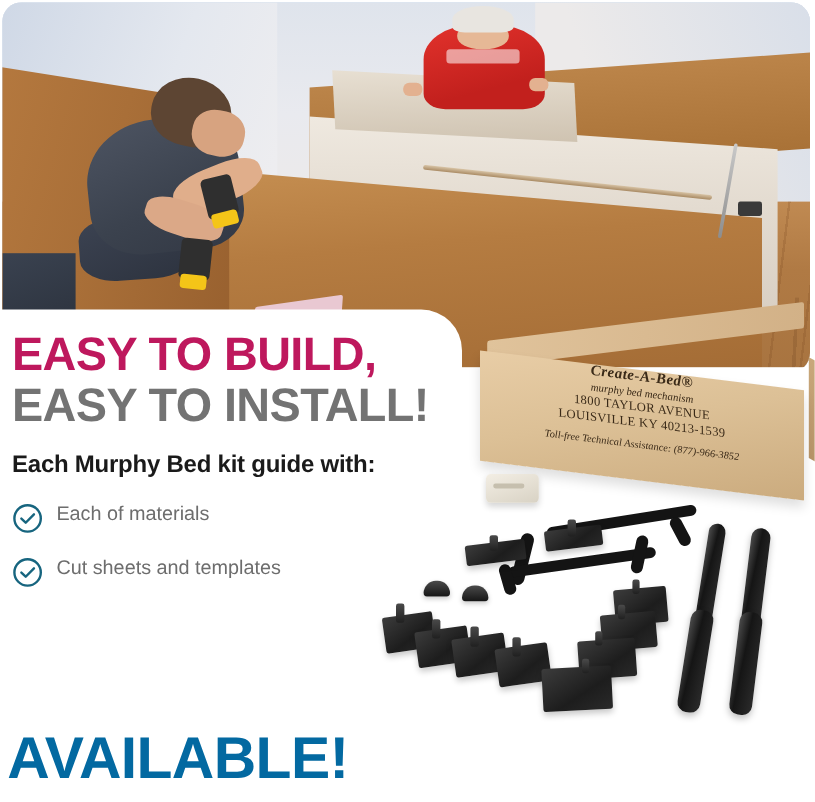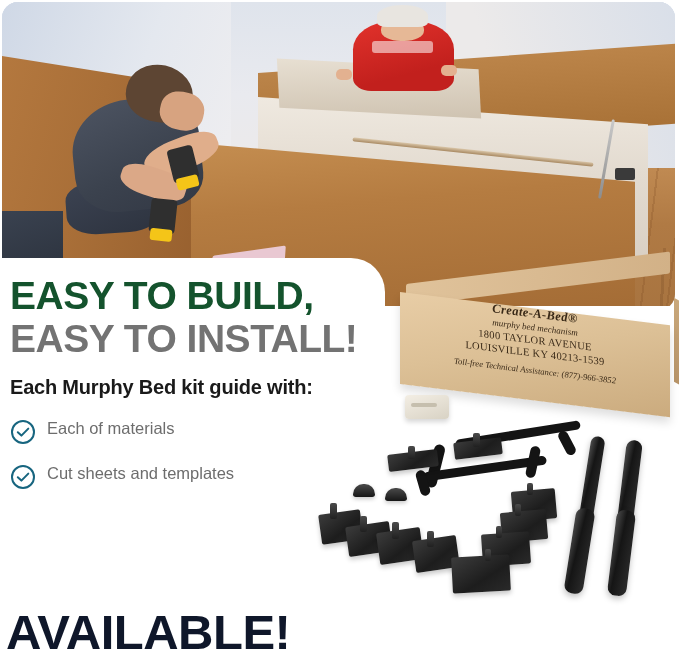--- a/index.html
+++ b/index.html
@@ -97,37 +97,37 @@
   .box-left{position:absolute;left:0;top:68%;width:9%;height:32%;
       background:linear-gradient(160deg,#3a4250,#262c36);}
 
   
   .white-panel{position:absolute;left:-40px;top:258px;width:425px;height:140px;
       background:#ffffff;border-radius:0 34px 0 0;}
   .white-bottom{position:absolute;left:0;top:306px;width:679px;height:362px;background:#ffffff;}
 
   
   .headline{position:absolute;left:10px;top:276px;width:420px;}
-  .h-line1{font-size:39px;font-weight:bold;color:#14532d;line-height:1.0;
+  .h-line1{font-size:39px;font-weight:bold;color:#be185d;line-height:1.0;
       letter-spacing:-0.5px;white-space:nowrap;}
   .h-line2{font-size:39px;font-weight:bold;color:#737373;line-height:1.05;
       letter-spacing:-0.5px;white-space:nowrap;margin-top:4px;}
   .subhead{position:absolute;left:10px;top:376px;font-size:20px;font-weight:bold;
       color:#1a1a1a;letter-spacing:-0.2px;white-space:nowrap;}
 
   .bullets{position:absolute;left:10px;top:418px;width:330px;}
   .bullet{display:flex;align-items:flex-start;margin-bottom:16px;}
   .bullet .ck{flex:0 0 auto;width:26px;height:26px;margin-right:11px;margin-top:1px;}
   .bullet .btxt{font-size:16.5px;color:#6d6d6d;line-height:1.22;}
 
   
   .foot1{position:absolute;left:8px;top:578px;font-size:27px;font-weight:bold;
       color:#9a9a9a;letter-spacing:7.5px;white-space:nowrap;}
   .foot2{position:absolute;left:6px;top:608px;font-size:49px;font-weight:bold;
-      color:#0f172a;letter-spacing:-0.5px;white-space:nowrap;line-height:1;}
+      color:#0369a1;letter-spacing:-0.5px;white-space:nowrap;line-height:1;}
 
   
   .cardbox{position:absolute;left:400px;top:284px;width:276px;height:116px;}
   .cb-top{position:absolute;left:6px;top:0;width:264px;height:22px;
       background:linear-gradient(100deg,#e0c39b,#d2b187);
       transform:skewY(-7deg);transform-origin:left top;border-radius:2px;}
   .cb-face{position:absolute;left:0;top:8px;width:270px;height:92px;
       background:linear-gradient(165deg,#e8cda6 0%,#dcc096 46%,#cbab7e 100%);
       transform:skewY(7deg);transform-origin:left top;
       box-shadow:0 6px 10px rgba(0,0,0,.13);}

